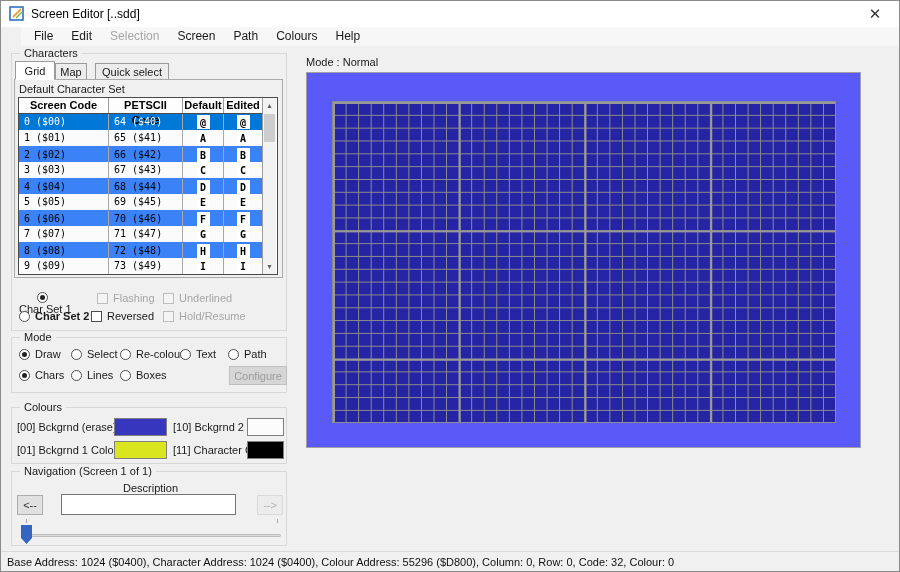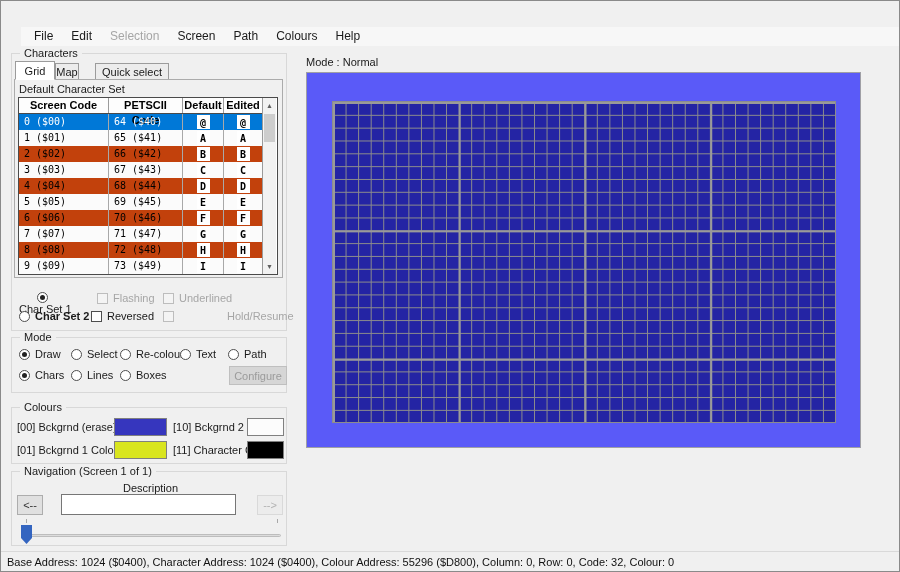--- a/index.html
+++ b/index.html
@@ -37,21 +37,21 @@
   .thead span:last-child { border-right:none; }
   .trow { display:flex; height:16px; }
   .trow span { font-size:10px; line-height:15px; border-right:1px solid #a8a8a8; }
   .trow span:last-child { border-right:none; }
   .c1 { width:90px; padding-left:5px; font-family:"DejaVu Sans Mono", monospace; }
   .c2 { width:74px; padding-left:5px; font-family:"DejaVu Sans Mono", monospace; }
   .c3 { width:41px; text-align:center; }
   .c4 { width:38px; text-align:center; }
   .h1 { width:90px; } .h2 { width:74px; } .h3 { width:41px; } .h4 { width:38px; }
   .trow.alt0 { background:#fbfbfb; }
-  .trow.alt1 { background:#c2410c; }
+  .trow.alt1 { background:#3b82f6;align-items:center; }
   .trow.selected { color:#fff; }
   .trow.selected .c1, .trow.selected .c2 { color:#fff; }
   .chip { display:inline-block; width:13px; height:14px; background:#fff; color:#000; font-family:"DejaVu Sans Mono", monospace; font-size:11px; font-weight:bold; line-height:14px; text-align:center; vertical-align:top; margin-top:1px; }
 
   
   .vscroll { width:14px; border-left:1px solid #9b9b9b; background:#f2f2f2; position:relative; }
   .sb-btn { position:absolute; left:0; width:13px; height:15px; font-size:7px; color:#5f5f5f; text-align:center; line-height:15px; }
   .sb-up { top:0; } .sb-down { bottom:0; }
   .sb-thumb { position:absolute; left:1px; top:16px; width:11px; height:28px; background:#cdcdcd; }
 
@@ -89,37 +89,46 @@
   }
 
   
   .statusbar { position:absolute; left:0; top:550px; width:100%; height:22px; background:#f0f0f0; border-top:1px solid #d9d9d9; font-size:11px; color:#111; line-height:21px; padding-left:6px; }
 </style>
 </head>
 <body>
 
 <div id="window">
 
+  <div class="titlebar">
+    <svg class="app-icon" viewBox="0 0 16 16">
+      <rect x="1" y="1" width="13" height="13" fill="#ffffff" stroke="#2f6fbf" stroke-width="1.6"></rect>
+      <line x1="12" y1="3" x2="4" y2="11" stroke="#e8a33d" stroke-width="2"></line>
+      <line x1="13" y1="6" x2="7" y2="12" stroke="#7ab648" stroke-width="1.5"></line>
+    </svg>
+    <span class="title-text">Screen Editor [..sdd]</span>
+    <span class="close-btn">✕</span>
+  </div>
 
   <div class="menubar">
     <span class="menu-item">File</span>
     <span class="menu-item">Edit</span>
     <span class="menu-item disabled">Selection</span>
     <span class="menu-item">Screen</span>
     <span class="menu-item">Path</span>
     <span class="menu-item">Colours</span>
     <span class="menu-item">Help</span>
   </div>
 
   <div class="groupbox" style="left:10px; top:52px; width:276px; height:278px;">
     <span class="gb-label">Characters</span>
   </div>
 
   <div class="tab active" style="left:14px; top:60px; width:40px;">Grid</div>
-  <div class="tab inactive" style="left:54px; top:62px; width:24px;">Map</div>
+  <div class="tab inactive" style="left:54px; top:62px; width:32px;">Map</div>
   <div class="tab inactive" style="left:94px; top:62px; width:74px;">Quick select</div>
   <div class="tabpage" style="left:13px; top:78px; width:269px; height:199px;"></div>
 
   <span class="small-label" style="left:18px; top:82px; z-index:4;">Default Character Set</span>
 
   <div class="chartable" style="left:17px; top:96px; width:260px; height:178px; z-index:4;">
     <div class="tcols">
       <div class="thead">
         <span class="h1">Screen Code</span>
         <span class="h2">PETSCII Code</span>
@@ -207,21 +216,21 @@
     <span>Flashing</span>
   </div>
   <div class="opt" style="left:90px; top:309px;">
     <span class="check"></span>
     <span>Reversed</span>
   </div>
   <div class="opt disabled" style="left:162px; top:291px;">
     <span class="check"></span>
     <span>Underlined</span>
   </div>
-  <div class="opt disabled" style="left:162px; top:309px;gap:48px;">
+  <div class="opt disabled" style="left:162px; top:309px;">
     <span class="check"></span>
     <span>Hold/Resume</span>
   </div>
 
   <div class="groupbox" style="left:10px; top:336px; width:276px; height:56px;">
     <span class="gb-label">Mode</span>
   </div>
   <div class="opt" style="left:18px; top:347px;">
     <span class="radio on"></span>
     <span>Draw</span>

